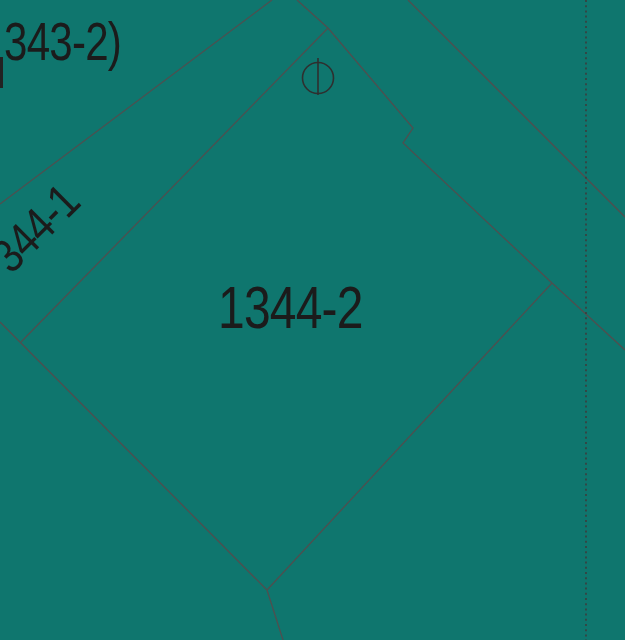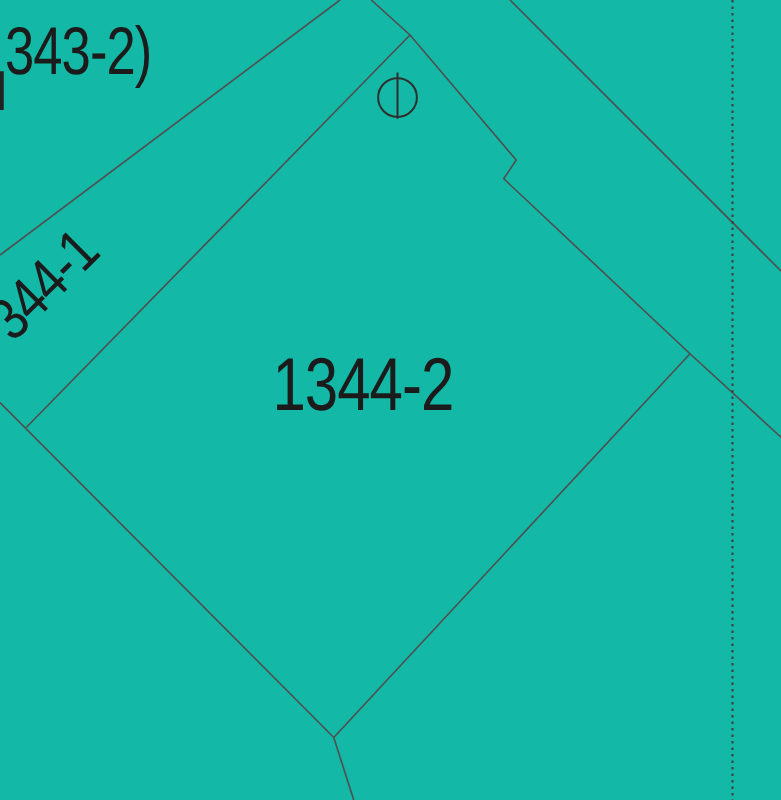--- a/index.html
+++ b/index.html
@@ -4,21 +4,21 @@
 <style>
   html, body {
     margin: 0;
     padding: 0;
     background: #ffffff;
   }
   #map-canvas {
     position: relative;
     width: 625px;
     height: 640px;
-    background: #14b8a6;
+    background: #0f766e;
     overflow: hidden;
     font-family: "Liberation Sans", sans-serif;
   }
   svg.map-lines {
     position: absolute;
     left: 0;
     top: 0;
   }
   .parcel-label {
     position: absolute;

